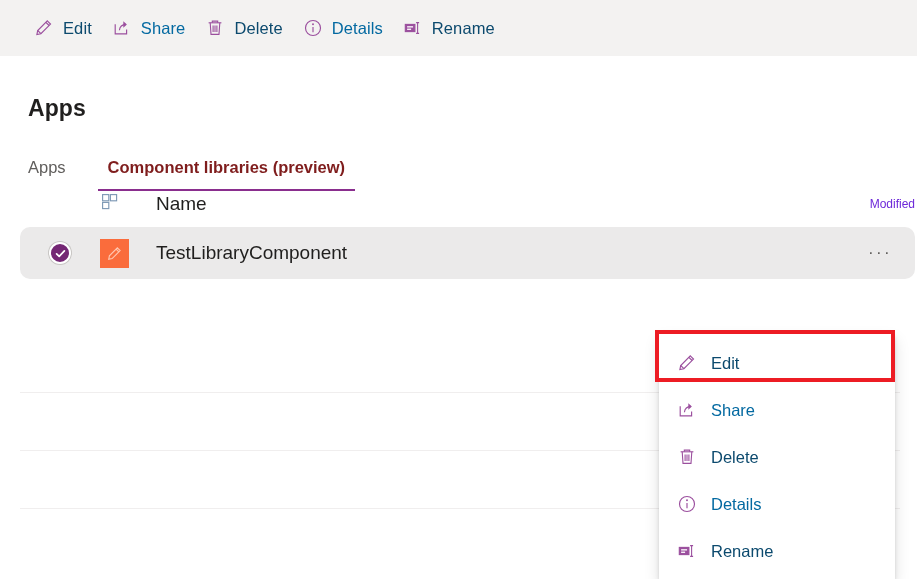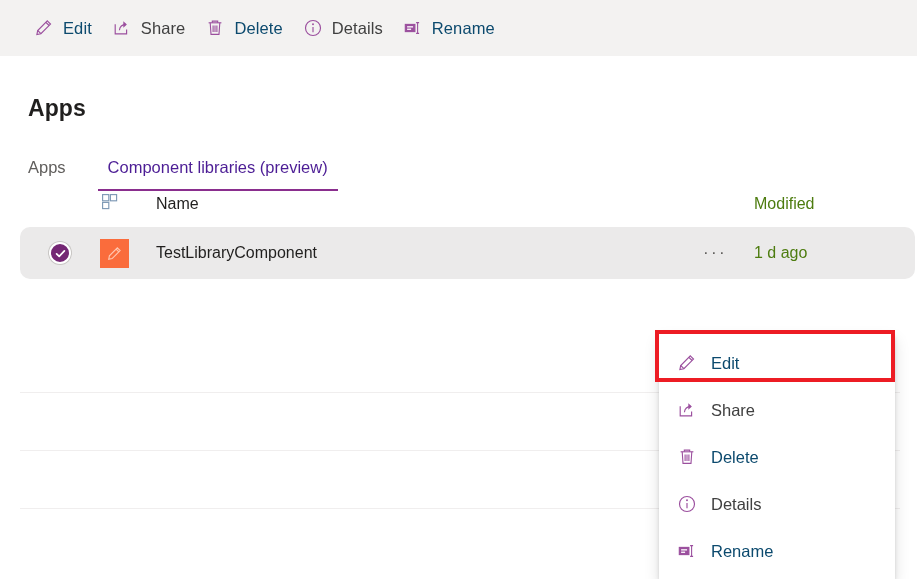--- a/index.html
+++ b/index.html
@@ -50,21 +50,21 @@
     flex: 0 0 20px;
   }
 
   .cmd-item .label {
     font-size: 16.5px;
     line-height: 20px;
     letter-spacing: .1px;
     white-space: nowrap;
   }
 
-  .label.enabled { color: #404040; }
+  .label.enabled { color: #0369a1; }
   .label.disabled { color: #0c4a6e; }
 
   
   .page {
     position: absolute;
     left: 0; top: 56px;
     width: 917px;
     height: 423px;
     background: #ffffff;
   }
@@ -96,22 +96,22 @@
     cursor: default;
     white-space: nowrap;
   }
 
   .tab.inactive {
     color: #605e5c;
     padding-right: 32px;
   }
 
   .tab.active {
-    color: #4c1d95;
-    font-weight: normal;
+    color: #7f1d1d;
+    font-weight: bold;
     padding-left: 10px;
     padding-right: 10px;
   }
 
   .tab.active::after {
     content: "";
     position: absolute;
     left: 0;
     right: 0;
     bottom: 0;
@@ -145,21 +145,21 @@
   .col-icon {
     width: 42px;
     flex: 0 0 42px;
     display: flex;
     align-items: center;
     justify-content: flex-start;
   }
 
   .col-name {
     flex: 1 1 auto;
-    font-size: 16px;
+    font-size: 19px;
     color: #201f1e;
     padding-left: 14px;
     white-space: nowrap;
   }
 
   .list-header .col-name { color: #201f1e; }
 
   .col-ellipsis {
     width: 70px;
     flex: 0 0 70px;
@@ -168,24 +168,25 @@
     justify-content: center;
     color: #605e5c;
     font-size: 17px;
     letter-spacing: 2.4px;
     line-height: 10px;
   }
 
   .col-modified {
     width: 165px;
     flex: 0 0 165px;
-    font-size: 16px;
-    color: #4d7c0f;
+    font-size: 12px;
+    color: #6d28d9;
     padding-left: 4px;
     white-space: nowrap;
+    text-align: right;
   }
 
   .list-row {
     display: flex;
     align-items: center;
     height: 52px;
     background: #ebeaea;
     border-radius: 10px;
   }
 
@@ -380,21 +381,20 @@
       <div class="col-icon">
         <span class="app-tile">
           <svg width="17" height="17" viewBox="0 0 20 20" fill="none" stroke="#ffc7b0" stroke-width="1.3">
             <path d="M13.4 3.4l3.2 3.2-9.4 9.4-4 .8.8-4z"></path>
             <path d="M11.9 4.9l3.2 3.2"></path>
           </svg>
         </span>
       </div>
       <div class="col-name">TestLibraryComponent</div>
       <div class="col-ellipsis">···</div>
-      <div class="col-modified">1 d ago</div>
     </div>
 
   </div>
 
   <div class="divider d1"></div>
   <div class="divider d2"></div>
   <div class="divider d3"></div>
 
 </div>
 

